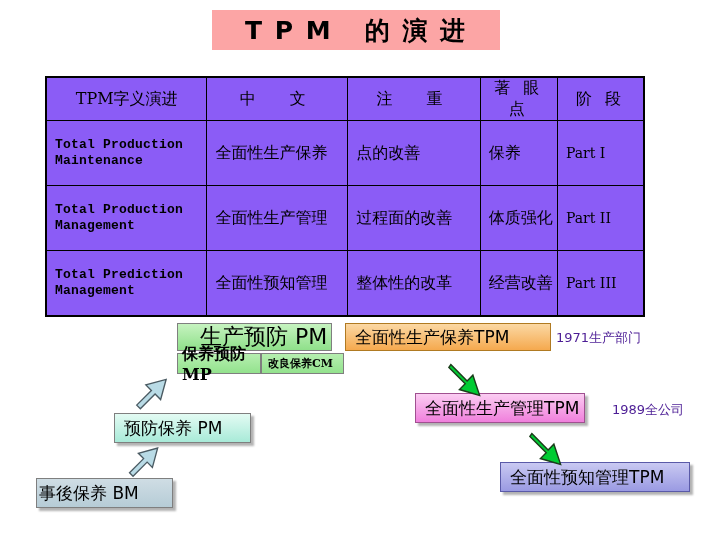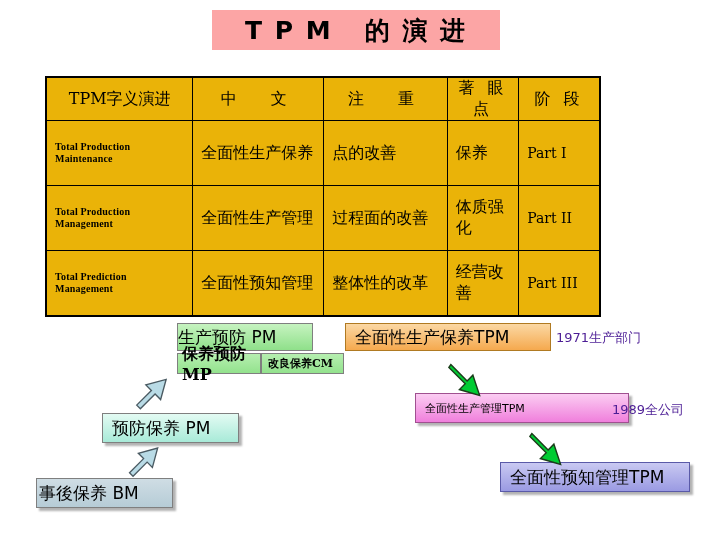--- a/index.html
+++ b/index.html
@@ -35,24 +35,24 @@
     letter-spacing: 2px;
     white-space: pre;
     line-height: 1;
   }
 
   
   #evolution-table {
     position: absolute;
     left: 45px;
     top: 76px;
-    width: 556px;
+    width: 600px;
     border-collapse: collapse;
     border: 2px solid #000000;
-    background: #eab308;
+    background: #8b5cf6;
   }
   #evolution-table td, #evolution-table th {
     border: 1px solid #000000;
     padding: 0;
     vertical-align: middle;
   }
   #evolution-table thead th {
     height: 38px;
     font-weight: normal;
     text-align: center;
@@ -64,22 +64,22 @@
     padding-left: 9px;
     color: #000;
   }
   .hdr-cn.tight { letter-spacing: 4px; padding-left: 4px; }
   .hdr-first {
     font-family: "DejaVu Serif", "Liberation Serif", serif;
     font-size: 16px;
     color: #000;
   }
   .row-term {
-    font-family: Liberation Serif, serif;
-    font-size: 10px;
+    font-family: Liberation Mono, monospace;
+    font-size: 13px;
     font-weight: bold;
     color: #000;
     padding: 4px 0 4px 8px !important;
     line-height: 1.25;
     letter-spacing: 0.2px;
     margin-top: 36px;
   }
   .row-cn {
     font-family: "DejaVu Sans", "Liberation Sans", sans-serif;
     font-size: 16px;
@@ -107,30 +107,30 @@
   }
   .dbox > span { display: block; width: 100%; }
 
   #box-bm {
     left: 36px; top: 478px; width: 137px; height: 30px;
     background: linear-gradient(to bottom, #cfdde4 0%, #b6ccd6 100%);
     font-size: 17px;
     padding-left: 2px;
   }
   #box-pm {
-    left: 102px; top: 413px; width: 137px; height: 30px;
+    left: 114px; top: 413px; width: 137px; height: 30px;
     background: linear-gradient(to bottom, #e3fbf3 0%, #a8ead8 100%);
     font-size: 17px;
     padding-left: 9px;
   }
   #box-prod-pm {
-    left: 177px; top: 323px; width: 136px; height: 28px;
+    left: 177px; top: 323px; width: 155px; height: 28px;
     background: linear-gradient(to bottom, #c6f3c0 0%, #8fe08a 100%);
-    font-size: 17px;
-    padding-left: 0;
+    font-size: 22px;
+    padding-left: 22px;
     box-shadow: none;
   }
   #box-mp {
     left: 177px; top: 353px; width: 84px; height: 21px;
     background: linear-gradient(to bottom, #b6efb0 0%, #93e28d 100%);
     font-family: "DejaVu Serif", "Liberation Serif", serif;
     font-weight: bold;
     font-size: 16px;
     padding-left: 4px;
     box-shadow: none;
@@ -146,24 +146,24 @@
   }
   #box-tpm1 {
     left: 345px; top: 323px; width: 206px; height: 28px;
     background: linear-gradient(to bottom, #fbd8a4 0%, #f5a94e 100%);
     border: 1px solid #b07a22;
     font-size: 17px;
     padding-left: 9px;
     box-shadow: none;
   }
   #box-tpm2 {
-    left: 415px; top: 393px; width: 214px; height: 30px;
+    left: 415px; top: 393px; width: 170px; height: 30px;
     background: linear-gradient(to bottom, #fbcdf2 0%, #f07fdc 100%);
     border: 1px solid #a05090;
-    font-size: 11px;
+    font-size: 17px;
     padding-left: 9px;
   }
   #box-tpm3 {
     left: 483px; top: 462px; width: 190px; height: 30px;
     background: linear-gradient(to bottom, #c9c9f2 0%, #9a9ae2 100%);
     border: 1px solid #5a5aa8;
     font-size: 17px;
     padding-left: 9px;
     margin-left: 17px;
   }

